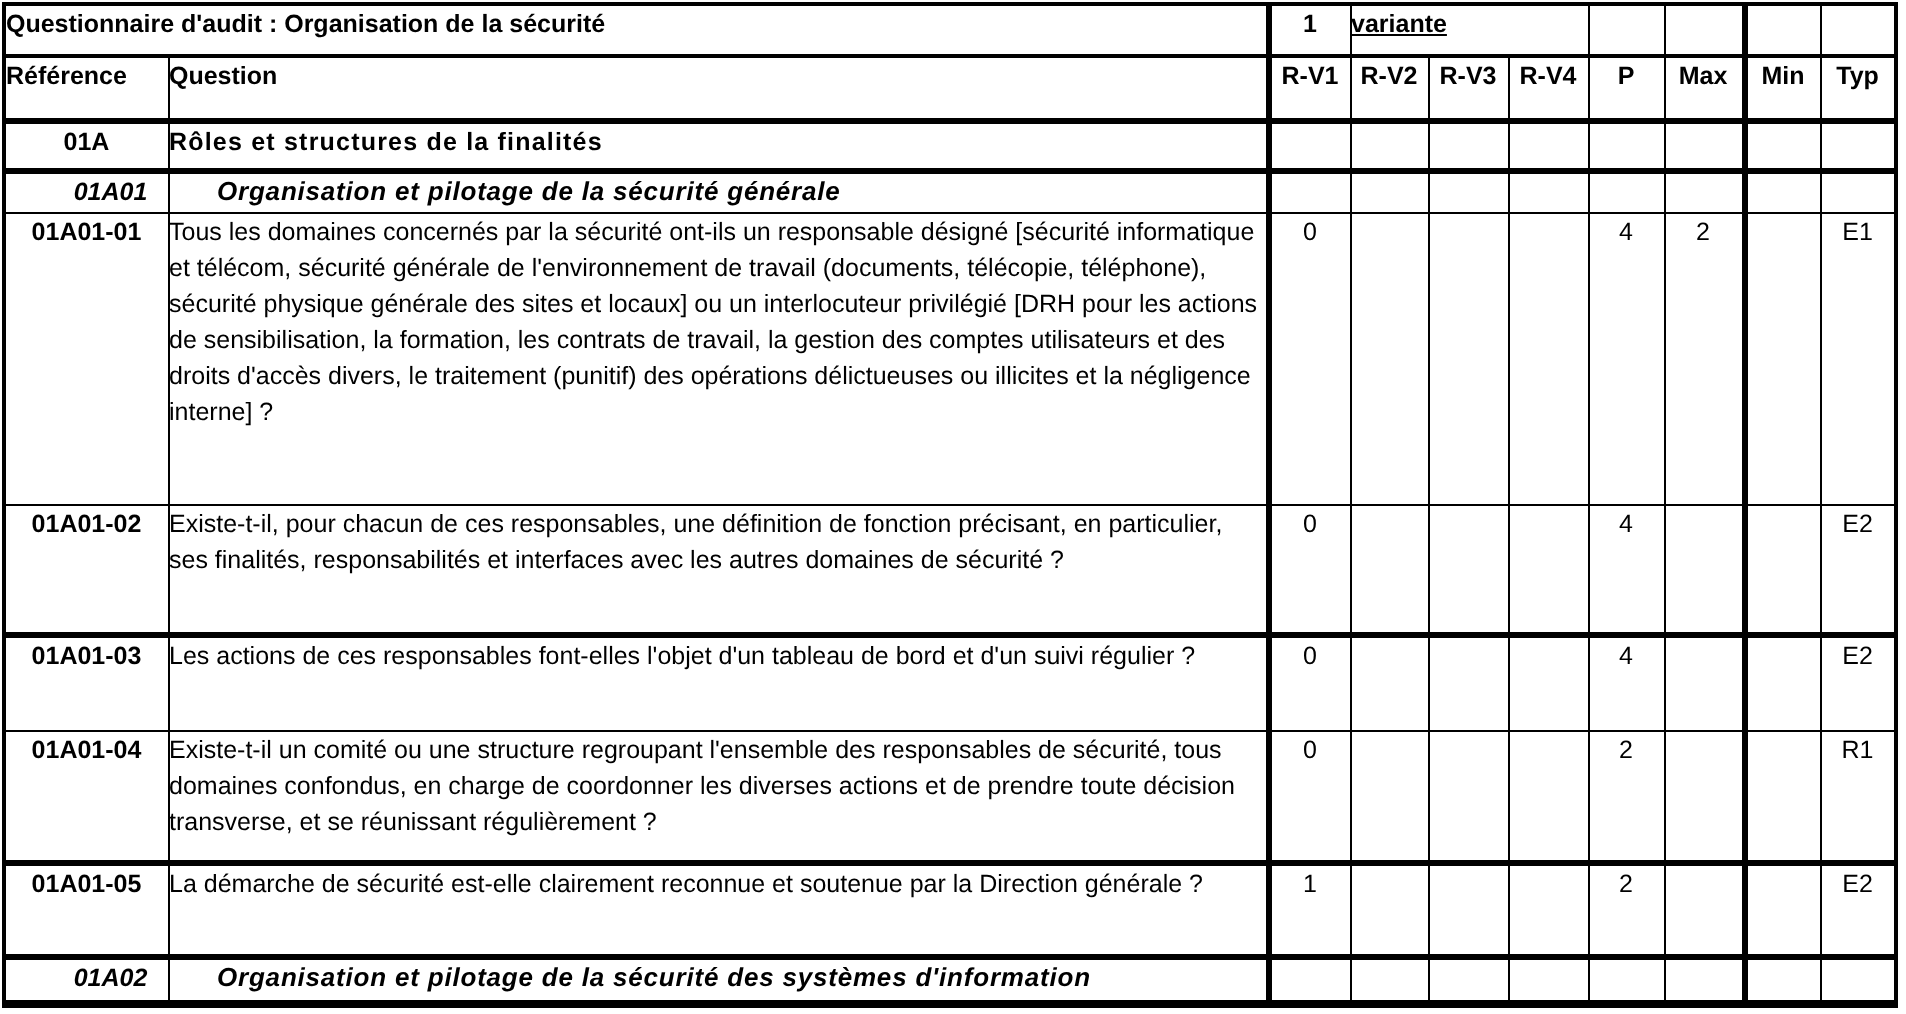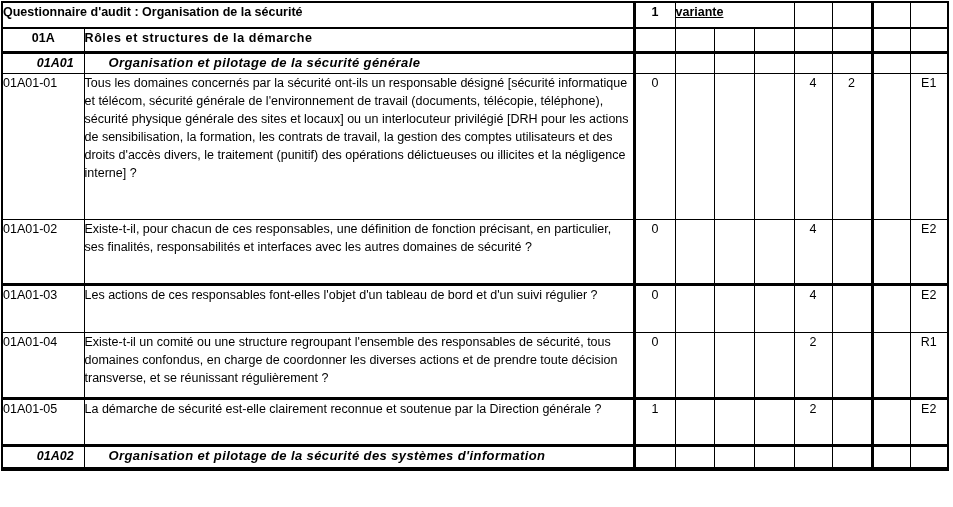--- a/index.html
+++ b/index.html
@@ -94,23 +94,24 @@
     padding: 2px 0 0 5px;
     letter-spacing: 0.6px;
     white-space: nowrap;
   }
   tr.subsection td.sec-ref,
   tr.subsection td.sec-label { font-style: italic; padding-left: 24px; }
   tr.subsection td.sec-label { font-size: 13px; letter-spacing: 0.4px; }
 
   
   td.q-ref {
-    text-align: left;
+    text-align: center;
     padding-top: 3px;
     font-size: 12.5px;
+    font-weight: bold;
   }
   td.q-text {
     padding: 2px 6px 0 5px;
     font-size: 12.5px;
     line-height: 18px;
     margin-left: 48px;
   }
   td.val {
     text-align: center;
     padding-top: 3px;
@@ -138,24 +139,36 @@
       <tr class="r-outer-top hb2">
     <td class="title-cell" colspan="2" style="height:24px">Questionnaire d'audit : Organisation de la sécurité</td>
     <td class="variant-num vl3">1</td>
     <td class="variant-label" colspan="3">variante</td>
     <td></td>
     <td></td>
     <td class="vl3"></td>
     <td></td>
   </tr>
 
+  <tr class="hb3">
+    <td class="colh" style="height:30px">Référence</td>
+    <td class="colh">Question</td>
+    <td class="colh-rv vl3">R-V1</td>
+    <td class="colh-rv">R-V2</td>
+    <td class="colh-rv">R-V3</td>
+    <td class="colh-rv">R-V4</td>
+    <td class="colh-stat">P</td>
+    <td class="colh-stat">Max</td>
+    <td class="colh-stat vl3">Min</td>
+    <td class="colh-stat">Typ</td>
+  </tr>
 
   <tr class="section hb3">
     <td class="sec-ref" style="height:22px">01A</td>
-    <td class="sec-label">Rôles et structures de la démarche</td>
+    <td class="sec-label">Rôles et structures de la finalités</td>
     <td class="vl3"></td>
     <td></td>
     <td></td>
     <td></td>
     <td></td>
     <td></td>
     <td class="vl3"></td>
     <td></td>
   </tr>
 

